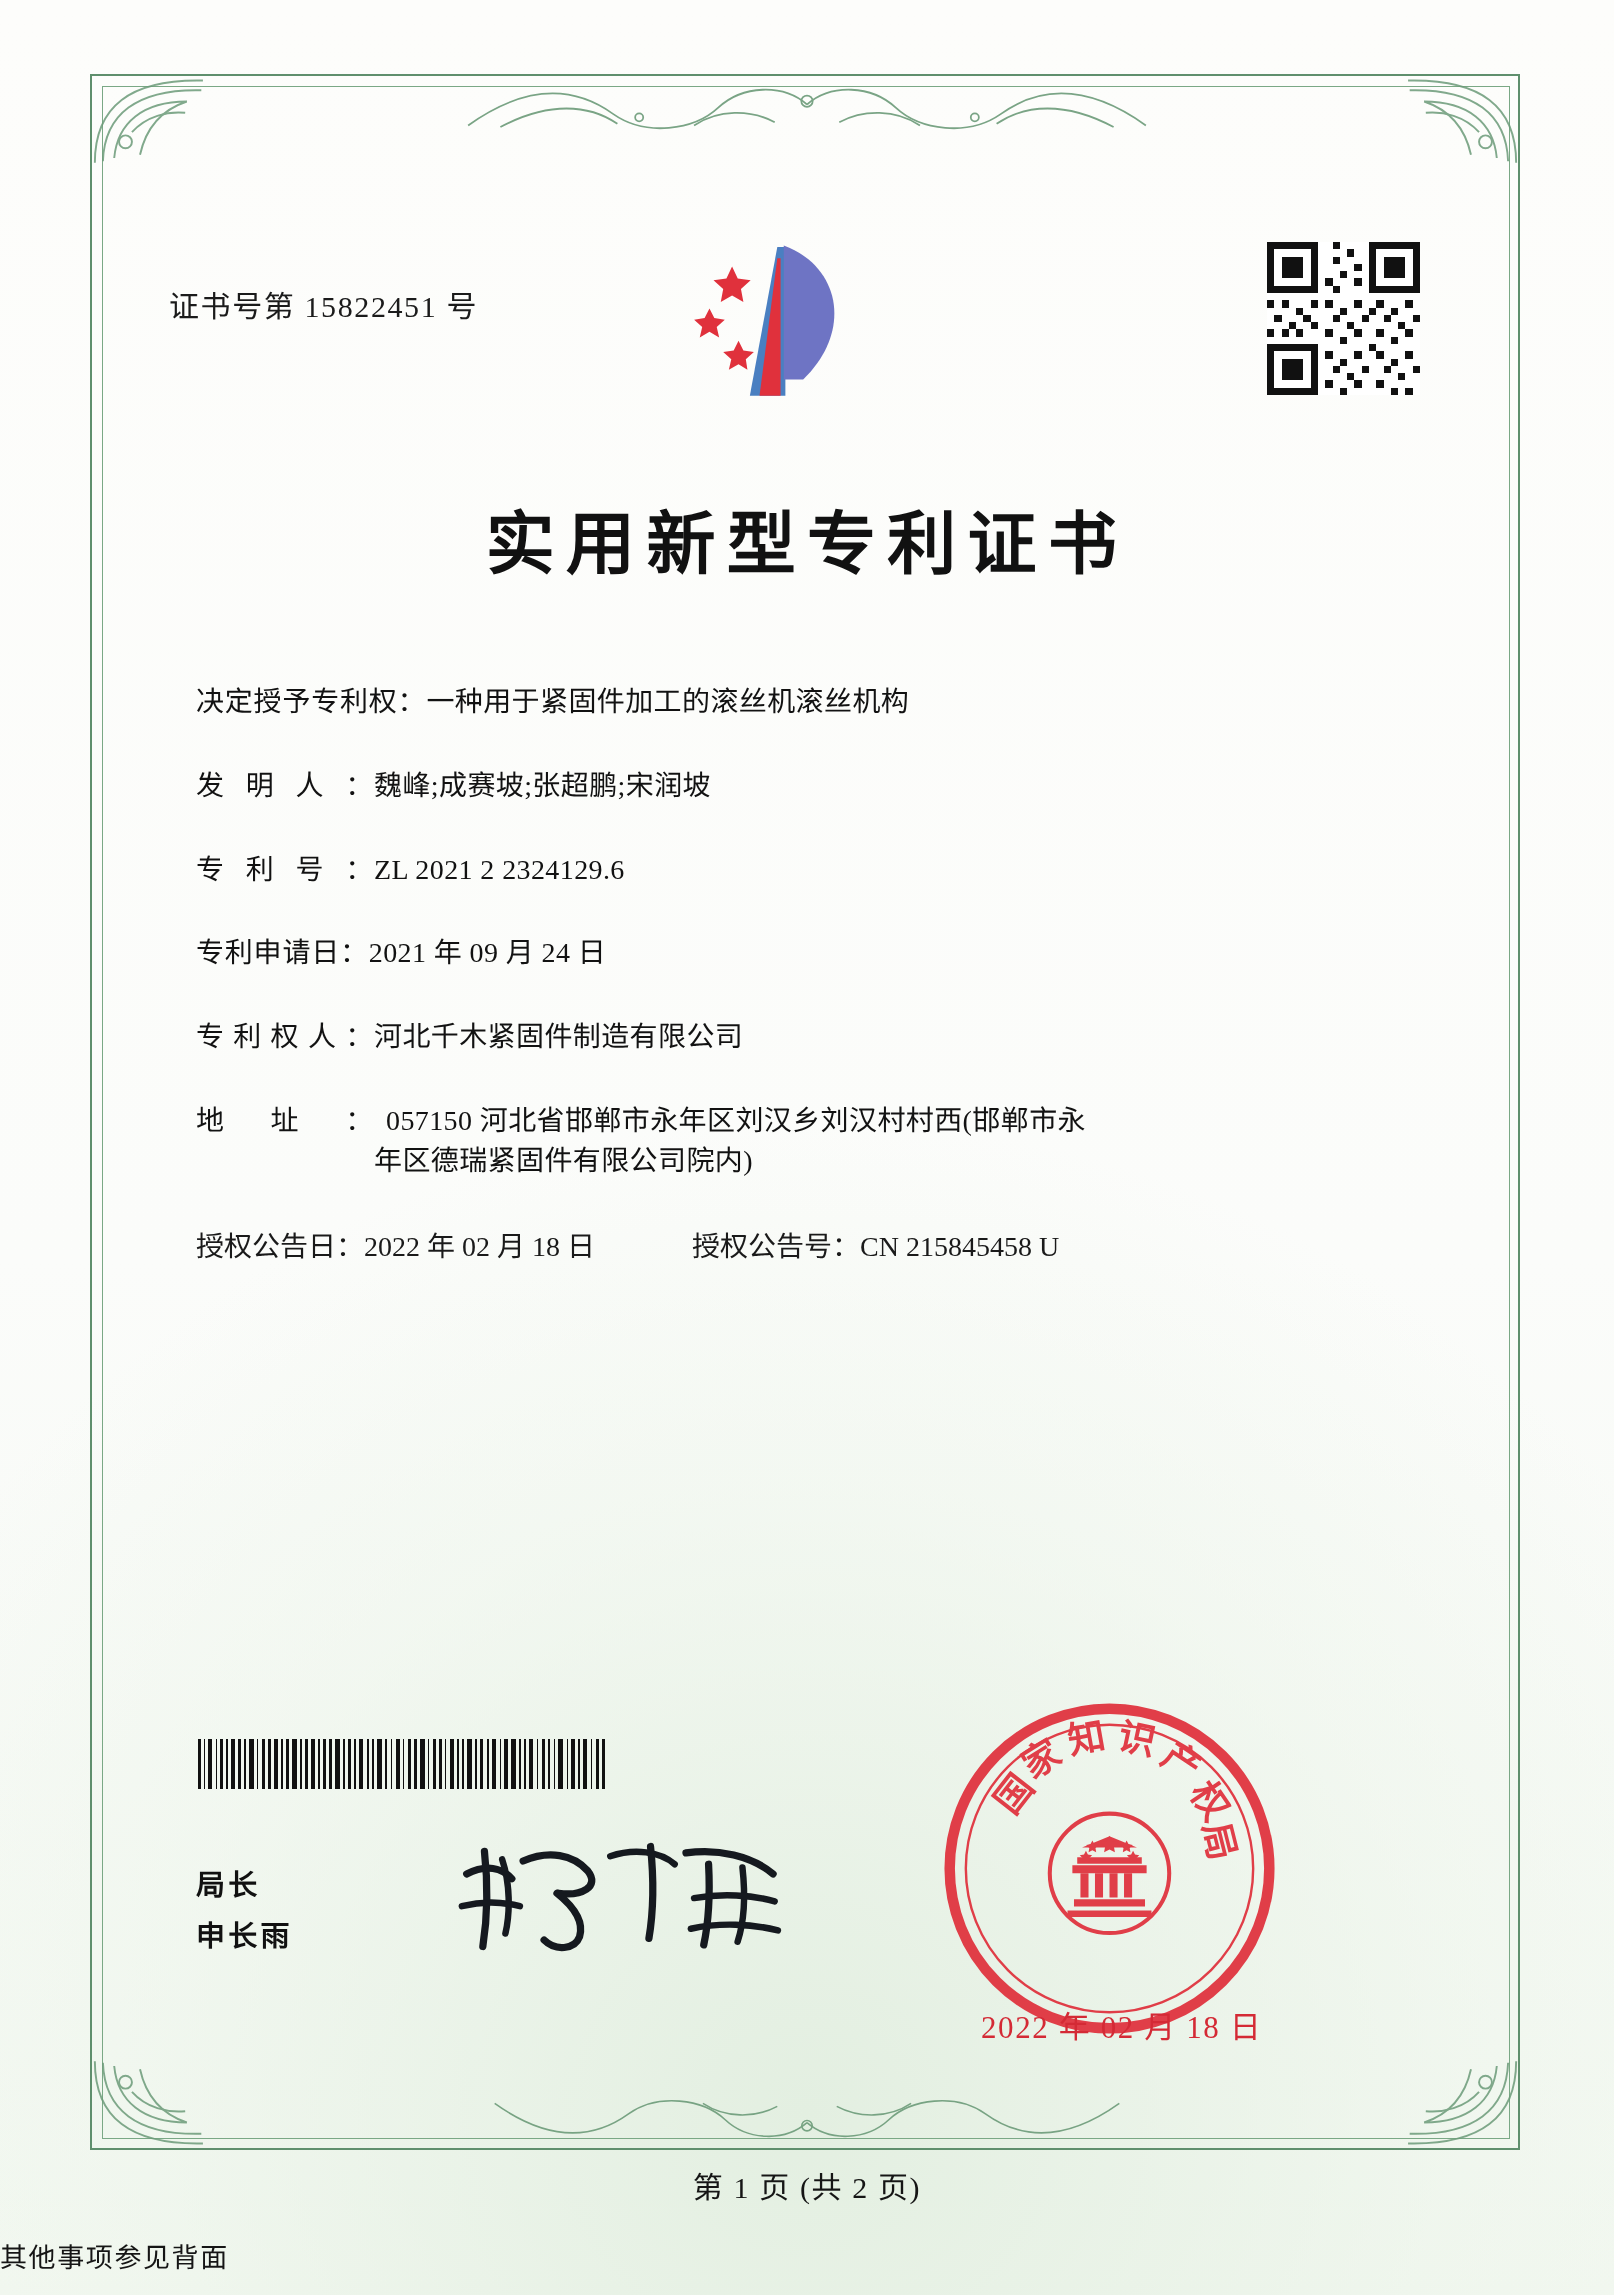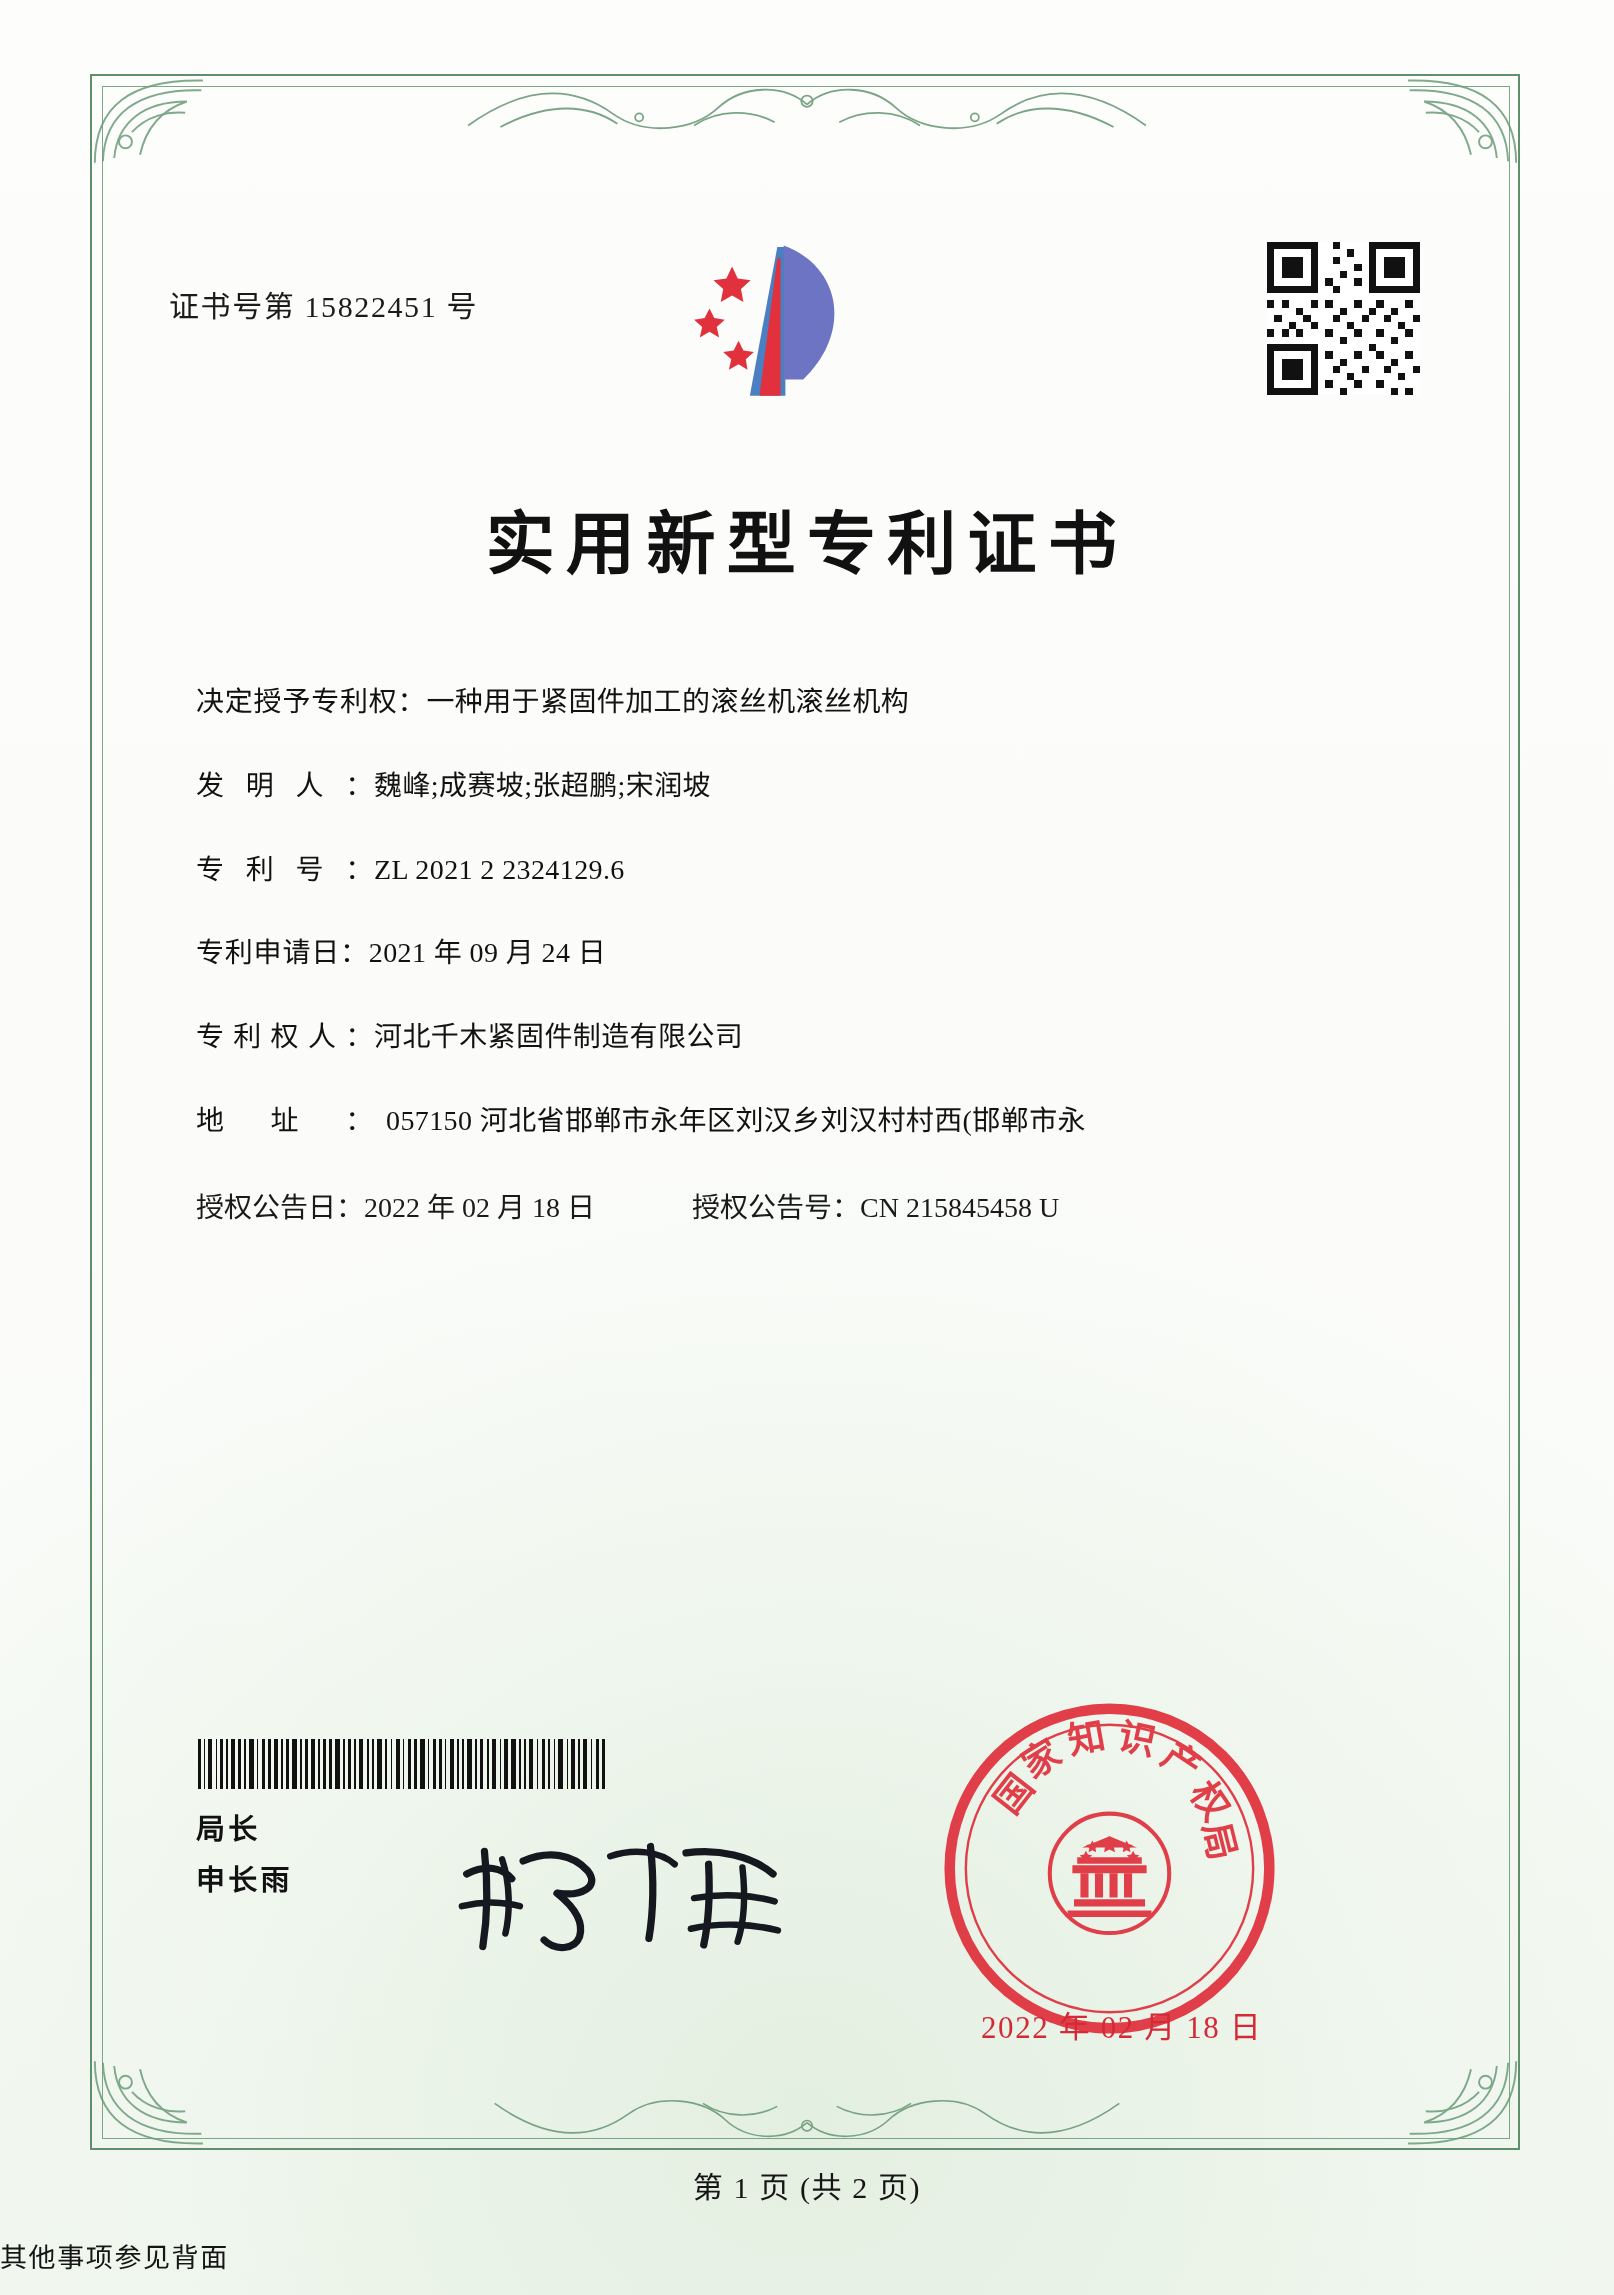--- a/index.html
+++ b/index.html
@@ -171,21 +171,21 @@
     left: 196px;
     top: 1739px;
     width: 412px;
     height: 50px;
   }
 
   
   .sig-labels {
     position: absolute;
     left: 196px;
-    top: 1804px;
+    top: 1860px;
     font-size: 29px;
     line-height: 1.75;
     letter-spacing: 3.2px;
     font-weight: bold;
     color: #111;
   }
   .sig-script {
     position: absolute;
     left: 452px;
     top: 1832px;
@@ -415,20 +415,21 @@
 
     <div class="field">
       <span class="lab lab-spread-5">专利权人：</span>
       <span class="val">河北千木紧固件制造有限公司</span>
     </div>
 
     <div class="field">
       <span class="lab lab-spread-4">地址：</span>
       <span class="val">
         <span class="val-indent2">057150 河北省邯郸市永年区刘汉乡刘汉村村西(邯郸市永</span>
+        <span class="val-indent2 addr-line2">年区德瑞紧固件有限公司院内)</span>
       </span>
     </div>
 
     <div class="field-row-inline">
       <span>
         <span class="lab-plain">授权公告日：</span><span>2022 年 02 月 18 日</span>
       </span>
       <span class="seg2">
         <span class="lab-plain">授权公告号：</span><span>CN 215845458 U</span>
       </span>

